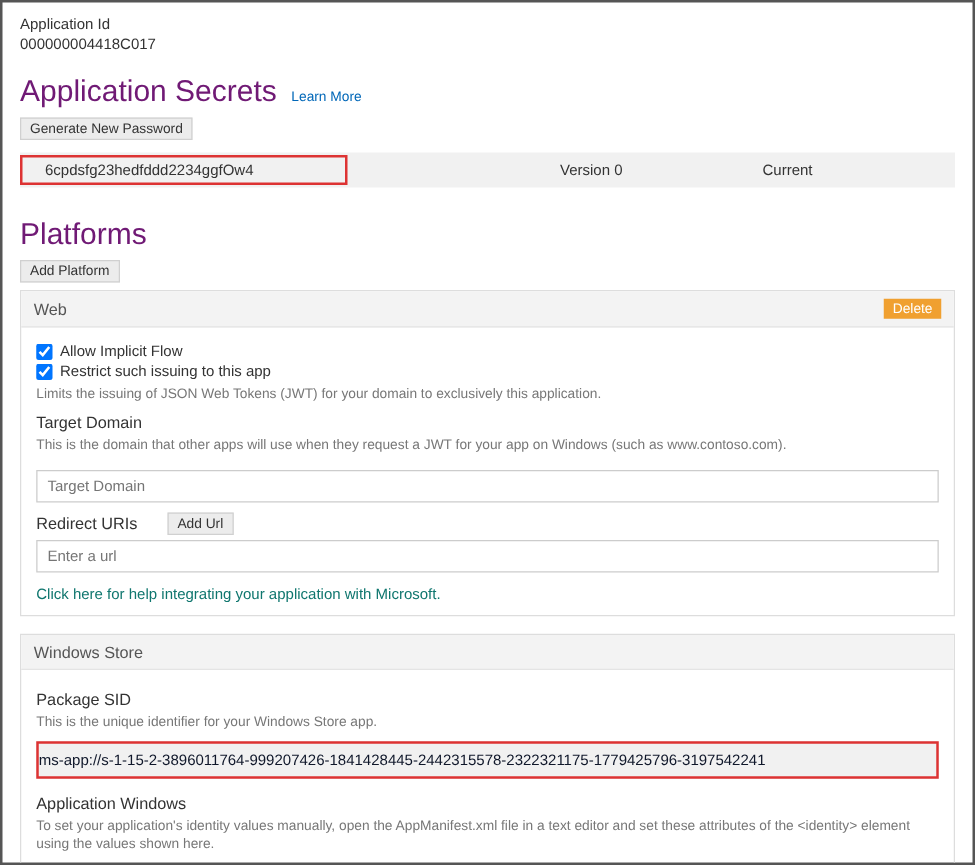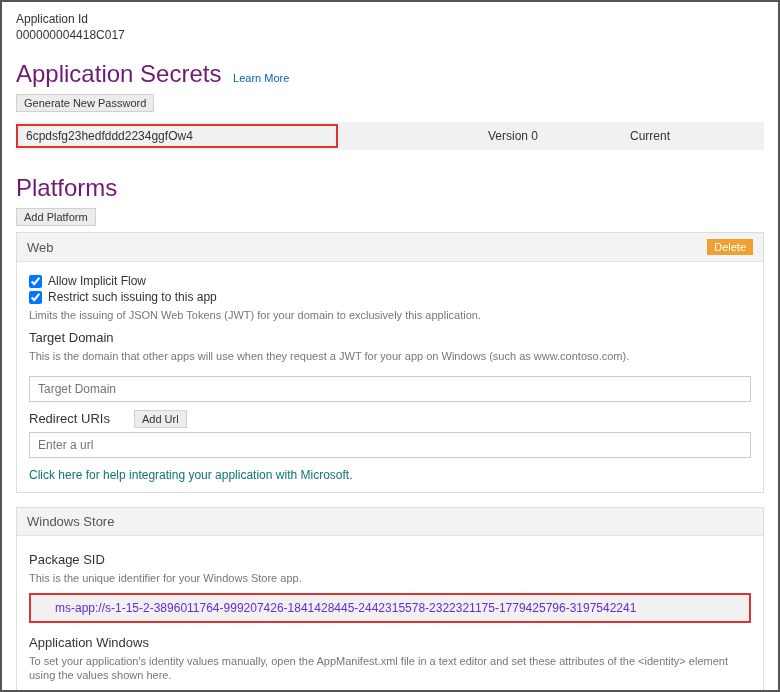--- a/index.html
+++ b/index.html
@@ -42,22 +42,22 @@
     .secrets-row {
       display: flex;
       align-items: center;
       background: #f1f1f1;
       height: 28px;
       margin-top: 10px;
     }
     .secrets-row .cell { flex: 1; font-size: 12px; padding: 0 8px; }
     .secret-val {
       border: 2px solid #d33;
-      padding: 3px 8px;
-      width: 322px;
+      padding: 3px 18px;
+      width: 262px;
       background: #f1f1f1;
       font-size: 12px;
     }
     .panel {
       border: 1px solid #ddd;
       margin-top: 6px;
     }
     .panel-header {
       background: #f3f3f3;
       border-bottom: 1px solid #e4e4e4;
@@ -88,23 +88,23 @@
       padding: 5px 8px;
       font-size: 12px;
       color: #888;
       background: #fff;
       margin-top: 4px;
     }
     .link { color: #0f766e; font-size: 12px; cursor: pointer; margin-top: 10px; display: inline-block; text-align: right;}
     .sid-box {
       border: 2px solid #d33;
       background: #f1f1f1;
-      padding: 6px 24px;
+      padding: 6px 0;
       font-size: 12px;
-      color: #6d28d9;
+      color: #0f172a;
       margin-top: 6px;
       width: calc(100% - 0px);
     }
     .ws-section-label { font-size: 13px; color: #333; margin-top: 6px; }
   </style>
 </head>
 <body>
 
 
 

